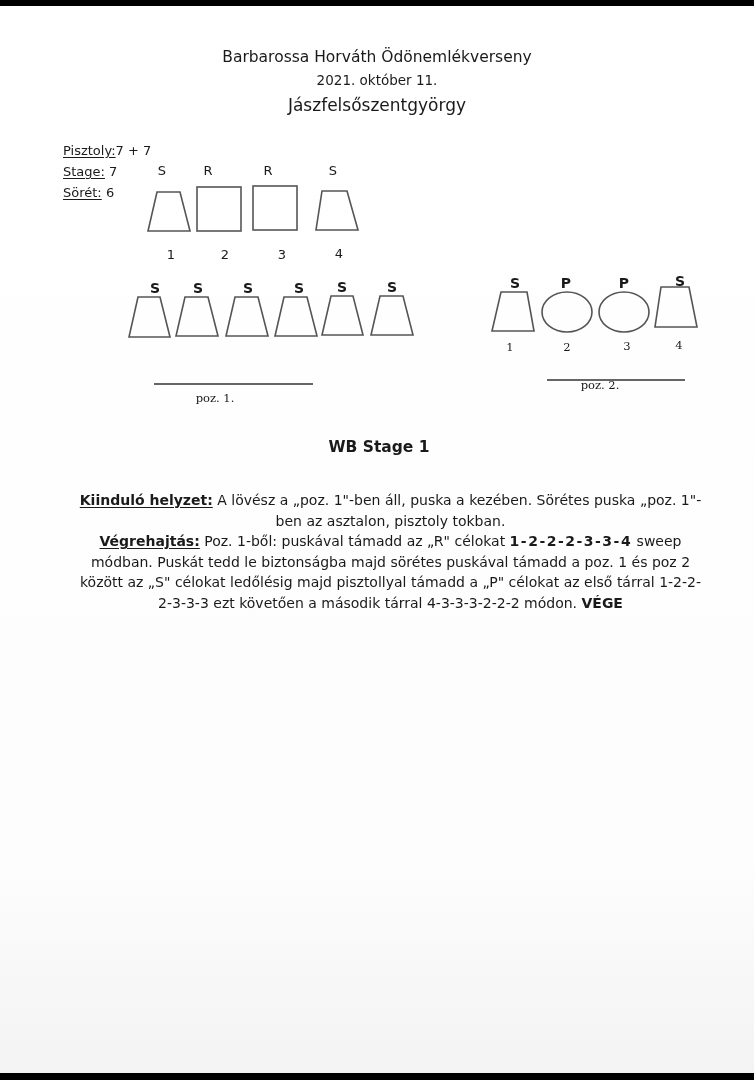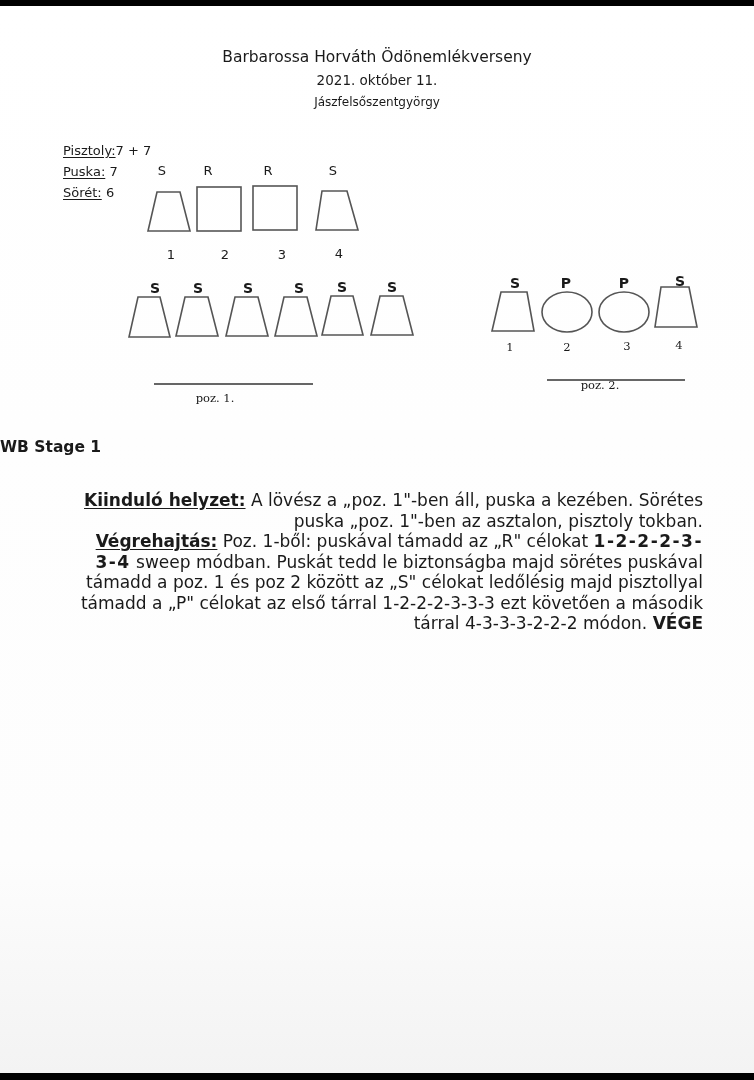--- a/index.html
+++ b/index.html
@@ -9,47 +9,47 @@
       font-family: "DejaVu Sans", sans-serif;
       color: #1a1a1a;
     }
     .page {
       position: absolute; left: 0; top: 6px; width: 754px; height: 1067px;
       background: linear-gradient(180deg, #ffffff 0%, #fdfdfd 80%, #f3f3f3 100%);
     }
     .header { position: absolute; left: 0; width: 754px; text-align: center; }
     .h-title { top: 42px; font-size: 15.5px; }
     .h-date { top: 66px; font-size: 13.5px; }
-    .h-place { top: 89px; font-size: 12px; }
+    .h-place { top: 89px; font-size: 17px; }
     .ammo { position: absolute; left: 63px; font-size: 13px; line-height: 1; }
     .ammo .k { text-decoration: underline; text-underline-offset: 2px; }
     .lbl { position: absolute; font-size: 13px; line-height: 1; transform: translateX(-50%); }
     .lbl.b { font-weight: bold; font-size: 14px; }
     .lbl.sm { font-size: 11.5px; font-family: "DejaVu Serif", serif; }
     svg.diagram { position: absolute; left: 0; top: 0; }
-    .stage-title { position: absolute; top: 438px; left: 0; width: 726px; text-align: left; font-size: 15.5px; font-weight: bold; }
+    .stage-title { position: absolute; top: 438px; left: 16px; width: 726px; text-align: center; font-size: 15.5px; font-weight: bold; }
     .body-text {
       position: absolute; left: 78px; top: 490px; width: 625px;
-      font-size: 17px; line-height: 20.5px; text-align: right;
+      font-size: 14px; line-height: 20.5px; text-align: center;
     }
     .body-text .hd { font-weight: bold; text-decoration: underline; text-underline-offset: 2px; }
     .body-text .bold { font-weight: bold; letter-spacing: 1.5px; }
     .body-text .boldn { font-weight: bold; }
   </style>
 </head>
 <body>
 
 <div class="page">
   <div class="header h-title">Barbarossa Horváth Ödönemlékverseny</div>
   <div class="header h-date">2021. október 11.</div>
   <div class="header h-place">Jászfelsőszentgyörgy</div>
 </div>
 
 <div class="ammo" style="top:144px"><span class="k">Pisztoly:</span><span>7 + 7</span></div>
-<div class="ammo" style="top:165px"><span class="k">Puska:</span><span> 7</span></div>
+<div class="ammo" style="top:165px"><span class="k">Stage:</span><span> 7</span></div>
 <div class="ammo" style="top:186px"><span class="k">Sörét:</span><span> 6</span></div>
 
 <svg class="diagram" width="754" height="1080" stroke="#555" stroke-width="1.6" fill="none">
 
   <polygon points="157,192 180,192 190,231 148,231"></polygon>
   <rect x="197" y="187" width="44" height="44"></rect>
   <rect x="253" y="186" width="44" height="44"></rect>
   <polygon points="322,191 347,191 358,230 316,230"></polygon>
 
   <polygon points="138,297 160,297 170,337 129,337"></polygon>

